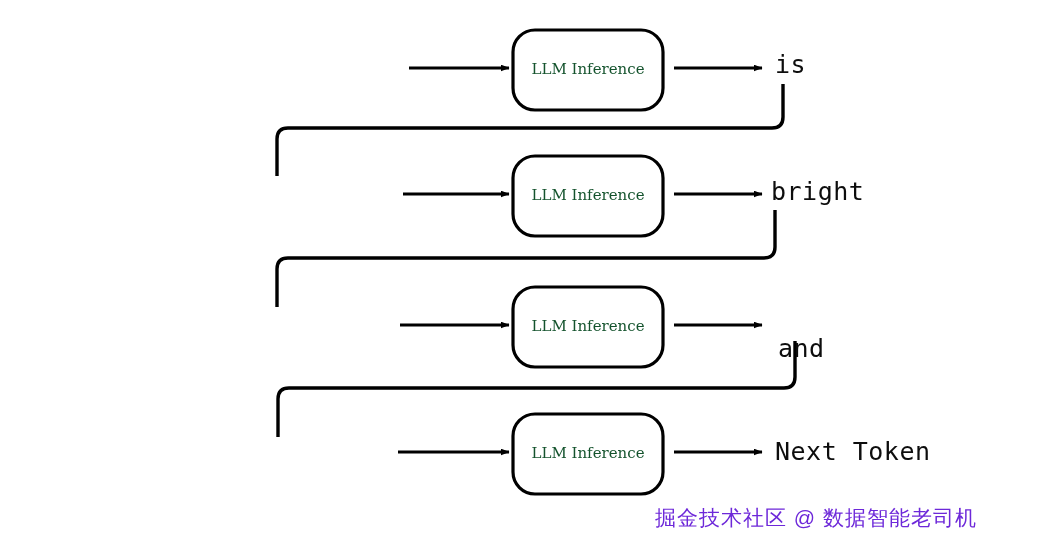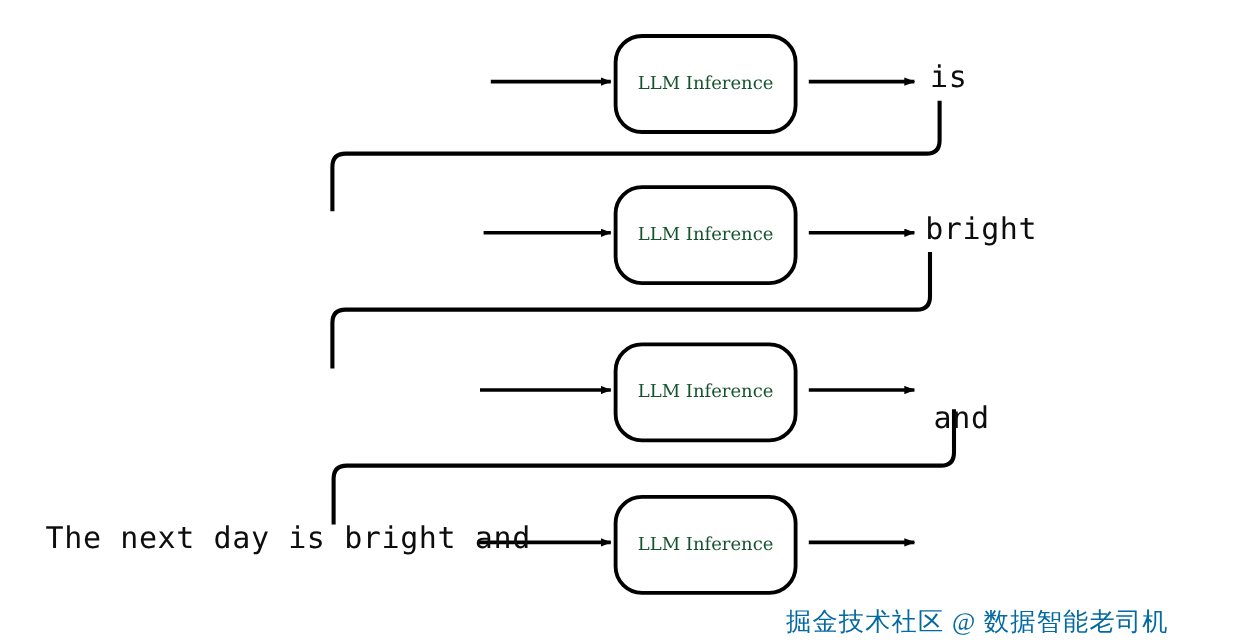--- a/index.html
+++ b/index.html
@@ -43,23 +43,23 @@
   .node-label {
     position: absolute;
     font-family: "DejaVu Serif", serif;
     font-size: 15px;
     color: #14532d;
     white-space: nowrap;
     transform: translate(-50%, -50%);
   }
   .watermark {
     position: absolute;
-    font-family: Liberation Serif, serif;
+    font-family: Liberation Sans, sans-serif;
     font-size: 21px;
-    color: #0369a1;
+    color: #6d28d9;
     white-space: nowrap;
     letter-spacing: 1px;
     transform: translateY(-50%);
   }
 </style>
 </head>
 <body>
 
 <div id="canvas">
 
@@ -100,18 +100,18 @@
 
   <div class="node-label" style="left:588px; top:69px;">LLM Inference</div>
   <div class="token-text" style="left:775px; top:64px;">is</div>
 
   <div class="node-label" style="left:588px; top:195px;">LLM Inference</div>
   <div class="token-text" style="left:771px; top:191px;">bright</div>
 
   <div class="node-label" style="left:588px; top:326px;">LLM Inference</div>
   <div class="token-text" style="left:778px; top:312px;margin-top:36px;">and</div>
 
-  <div class="prompt-text" style="left:38px; top:448px;">The next day is bright and</div>
   <div class="node-label" style="left:588px; top:453px;">LLM Inference</div>
+  <div class="token-text" style="left:775px; top:451px;">Next Token</div>
 
   <div class="watermark" style="left:655px; top:518px;">掘金技术社区 @ 数据智能老司机</div>
 
 </div>
 
 </body></html>

